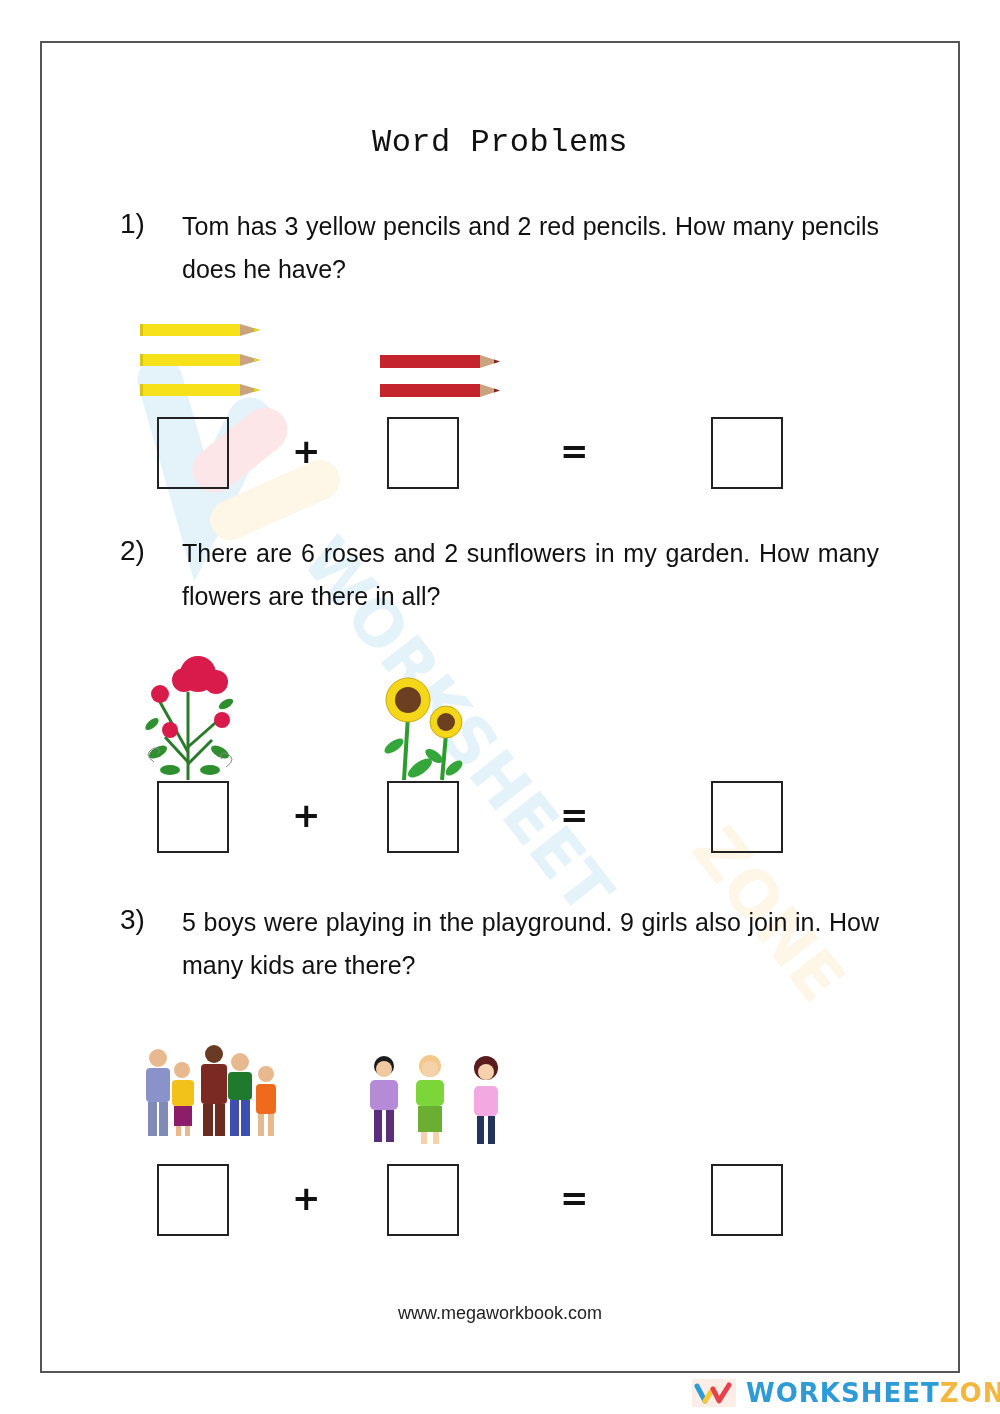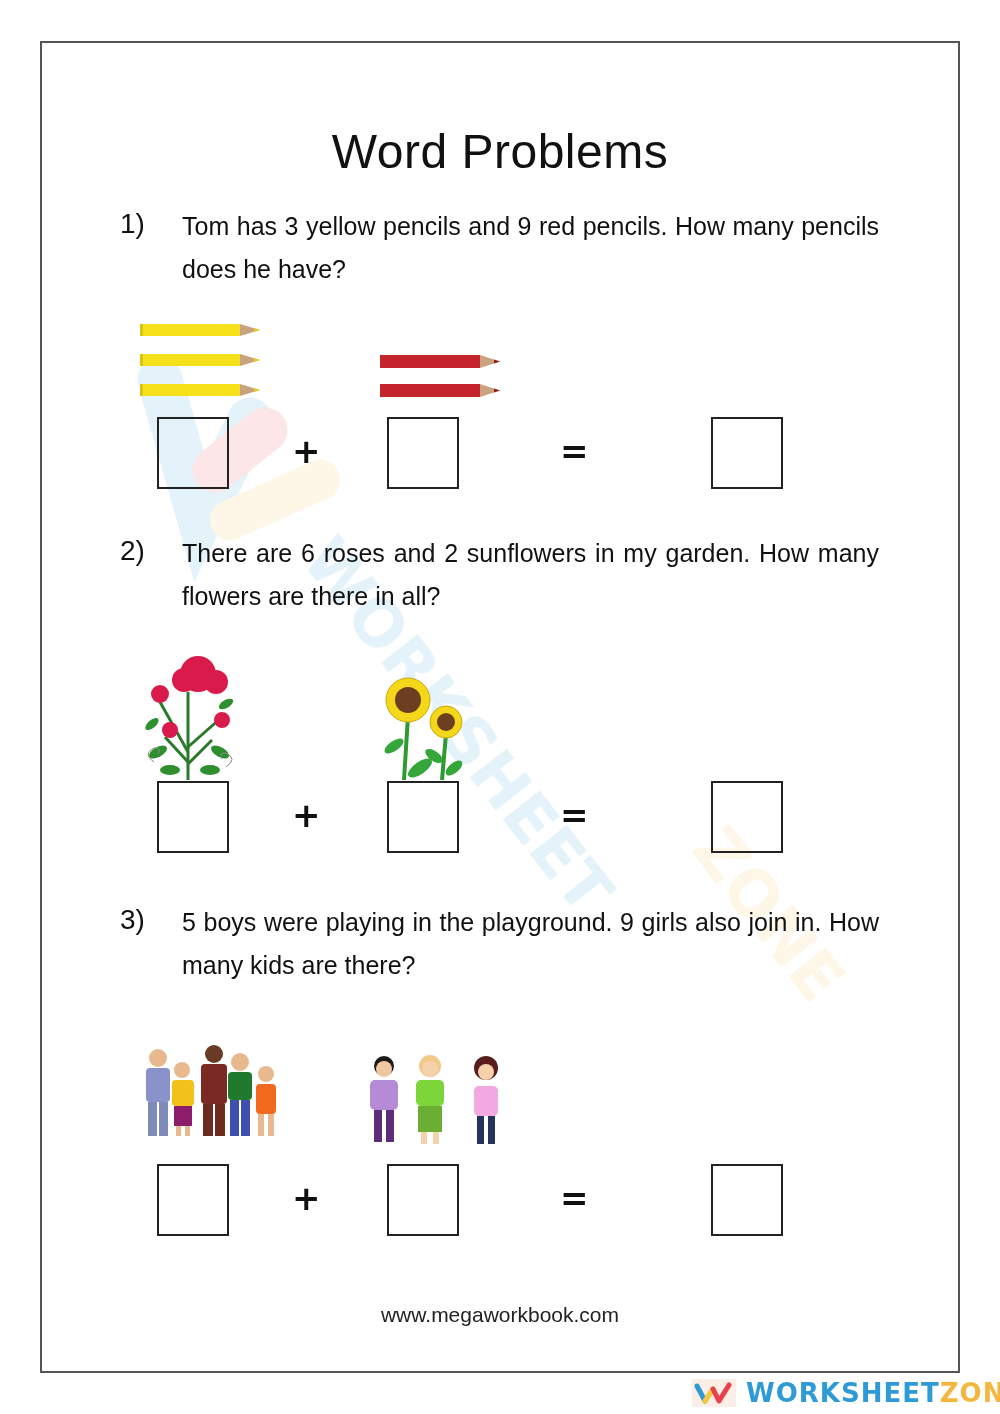--- a/index.html
+++ b/index.html
@@ -1,24 +1,24 @@
 <!DOCTYPE html>
 <html><head>
 <meta charset="utf-8">
 <style>
   html, body { margin: 0; padding: 0; background: #ffffff; }
   body { width: 1000px; height: 1414px; position: relative; overflow: hidden; font-family: "Liberation Sans", sans-serif; color: #111; }
   .page-border { position: absolute; left: 40px; top: 41px; width: 920px; height: 1332px; border: 2px solid #555; box-sizing: border-box; background: #fff; }
   .watermark { position: absolute; left: 0; top: 0; width: 1000px; height: 1414px; pointer-events: none; }
-  .title { position: absolute; left: 0; width: 1000px; top: 124px; text-align: center; font-family: Liberation Sans, sans-serif; font-size: 48px; color: #111; letter-spacing: 0.5px; }
+  .title { position: absolute; left: 0; width: 1000px; top: 124px; text-align: center; font-family: Liberation Mono, monospace; font-size: 32px; color: #111; letter-spacing: 0.5px; }
   .qnum { position: absolute; left: 120px; font-family: "Liberation Sans Narrow", "Liberation Sans", sans-serif; font-size: 28px; color: #111; }
   .qtext { position: absolute; left: 182px; width: 697px; font-size: 25px; line-height: 43px; color: #111; text-align: justify; text-align-last: left; font-family: "Liberation Sans", sans-serif; transform-origin: left top; }
   .box { position: absolute; width: 72px; height: 72px; border: 2px solid #222; box-sizing: border-box; background: rgba(255,255,255,0.0); }
   .op { position: absolute; font-size: 34px; font-weight: bold; color: #111; font-family: "DejaVu Sans", sans-serif; }
-  .footer { position: absolute; left: 0; width: 1000px; top: 1303px; text-align: center; font-size: 21px; color: #222; font-family: "Liberation Sans", sans-serif; }
+  .footer { position: absolute; left: 0; width: 1000px; top: 1303px; text-align: center; font-size: 18px; color: #222; font-family: "Liberation Sans", sans-serif; }
   .brand { position: absolute; left: 692px; top: 1378px; display: flex; align-items: center; gap: 10px; }
   .brand-text { font-size: 26px; font-weight: bold; letter-spacing: 1px; font-family: "DejaVu Sans", sans-serif; }
   .brand-text .part1 { color: #2e9bd6; }
   .brand-text .part2 { color: #f4b63f; }
   .clipart { position: absolute; }
 </style>
 </head>
 <body>
 
 <div class="page-border"></div>
@@ -29,21 +29,21 @@
     <path d="M215 470 L265 430" stroke="#e8414b" stroke-width="45" fill="none" stroke-linecap="round"></path>
     <path d="M230 520 L320 480" stroke="#f4b63f" stroke-width="40" fill="none" stroke-linecap="round"></path>
     <text x="300" y="560" transform="rotate(52 300 560)" font-family="DejaVu Sans, sans-serif" font-weight="bold" font-size="64" fill="#2e9bd6">WORKSHEET</text>
     <text x="690" y="850" transform="rotate(52 690 850)" font-family="DejaVu Sans, sans-serif" font-weight="bold" font-size="64" fill="#f4b63f">ZONE</text>
   </g>
 </svg>
 
 <div class="title">Word Problems</div>
 
 <div class="qnum" style="top:208px;">1)</div>
-<div class="qtext" style="top:205px;">Tom has 3 yellow pencils and 9 red pencils. How many pencils does he have?</div>
+<div class="qtext" style="top:205px;">Tom has 3 yellow pencils and 2 red pencils. How many pencils does he have?</div>
 
 <svg class="clipart" style="left:138px; top:320px;" width="130" height="82">
   <g>
     <rect x="2" y="4" width="100" height="12" fill="#f7e11b"></rect>
       <rect x="2" y="4" width="3" height="12" fill="#d8c414"></rect>
       <polygon points="102,4 122,10 102,16" fill="#c9a27e"></polygon>
       <polygon points="116,8 122,10 116,12" fill="#e5d21a"></polygon>
     <rect x="2" y="34" width="100" height="12" fill="#f7e11b"></rect>
       <rect x="2" y="34" width="3" height="12" fill="#d8c414"></rect>
       <polygon points="102,34 122,40 102,46" fill="#c9a27e"></polygon>

